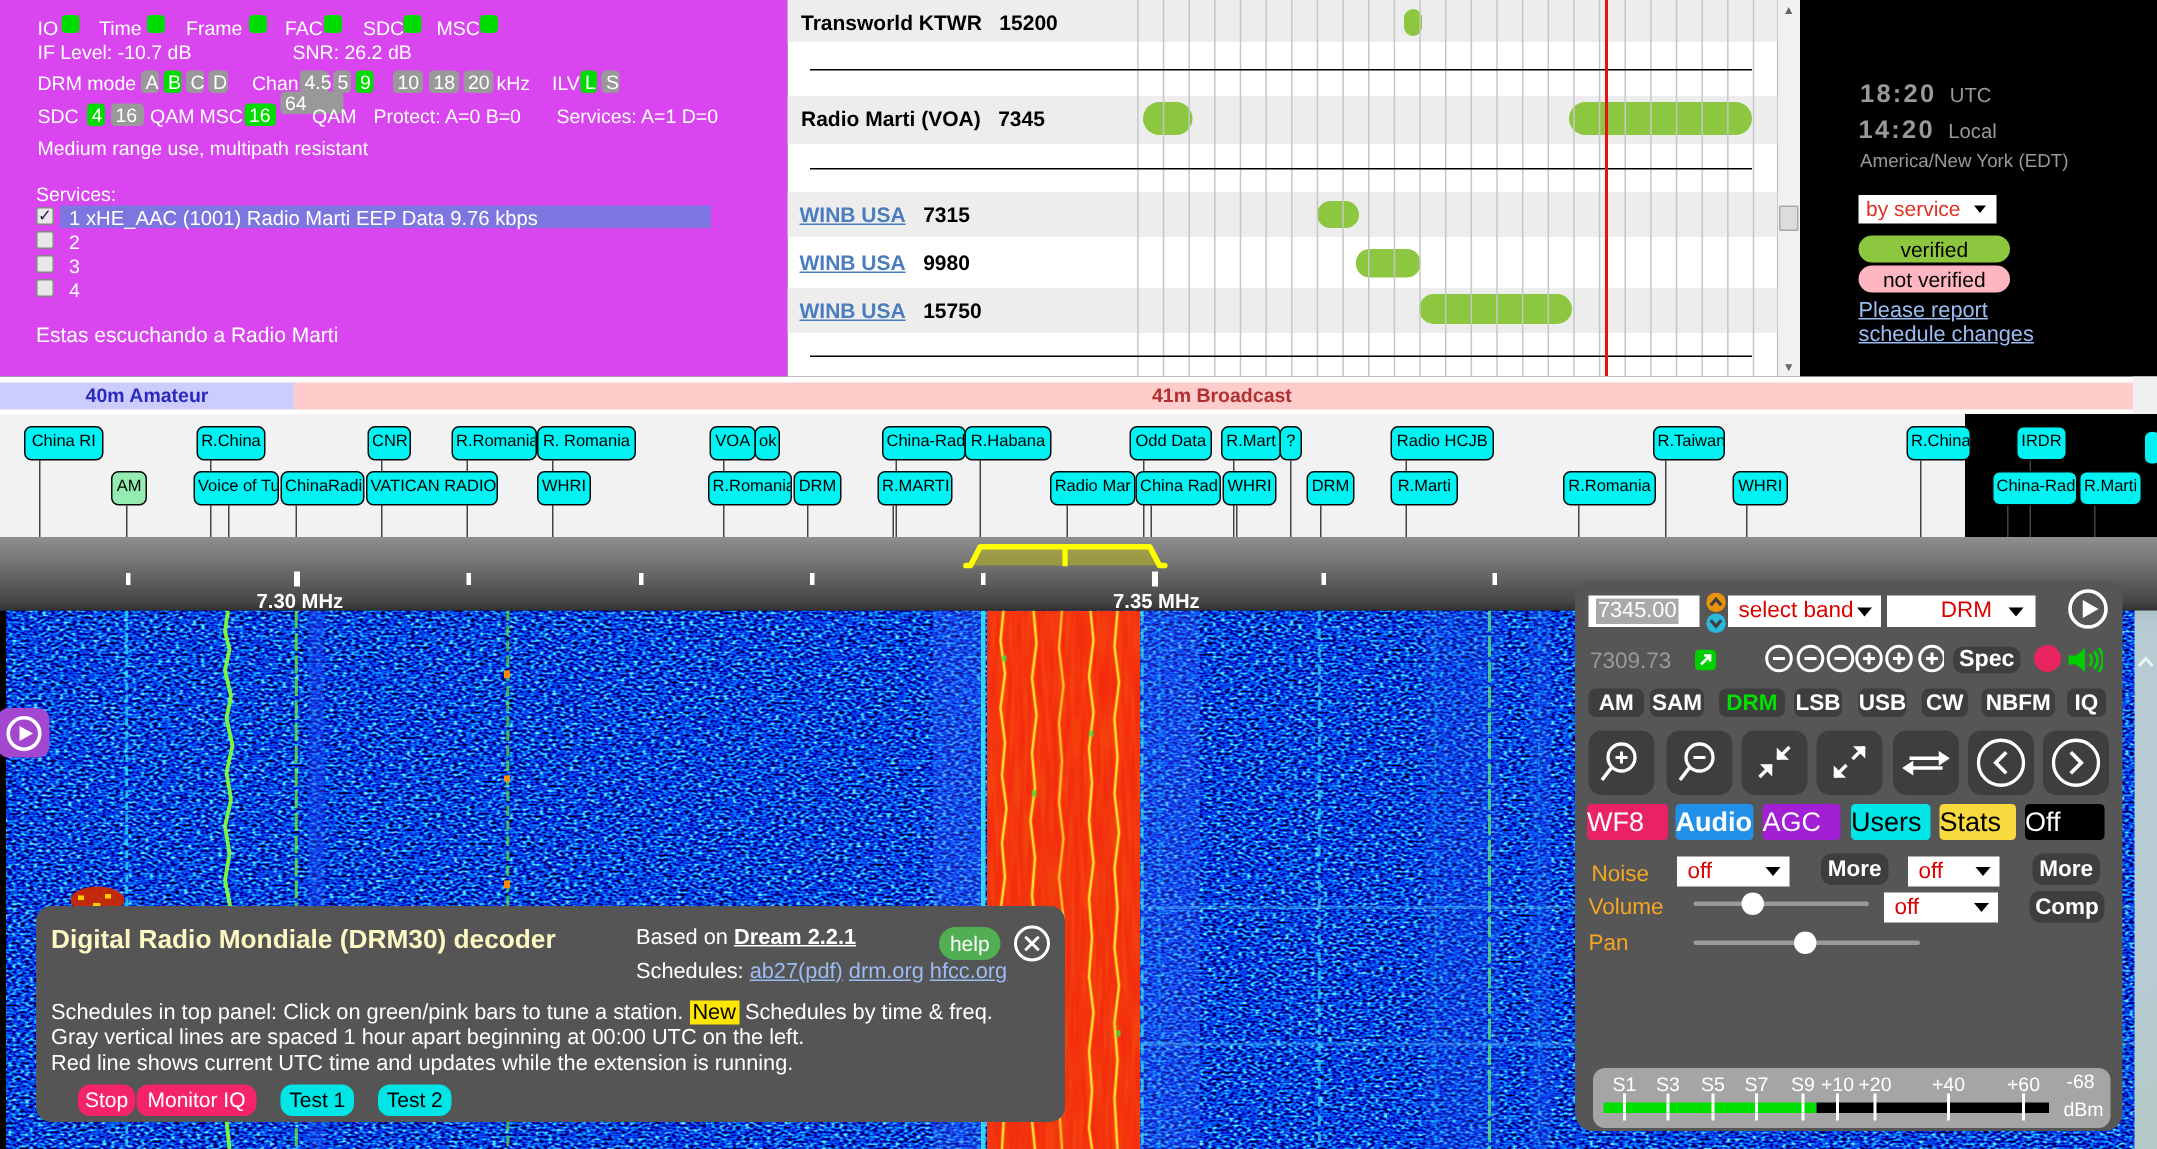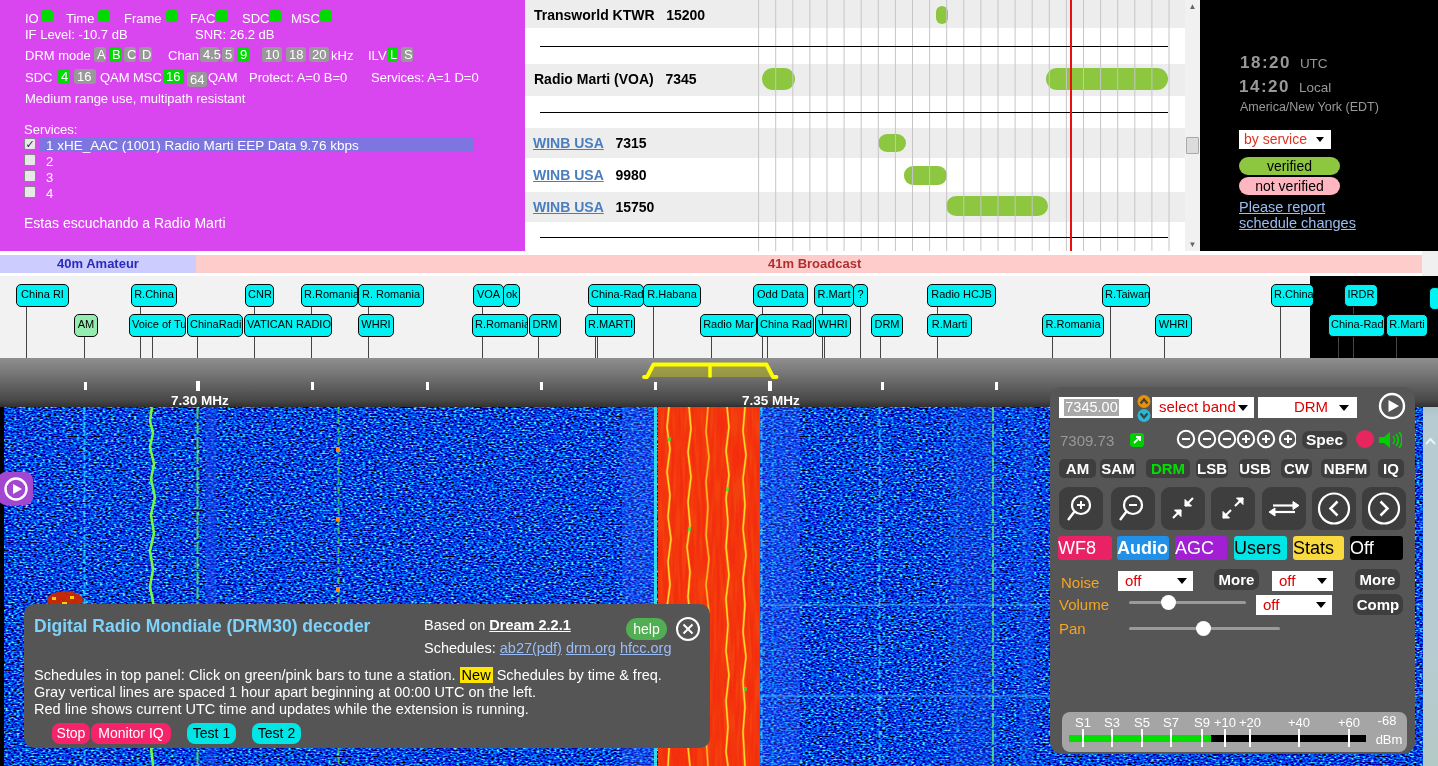--- a/index.html
+++ b/index.html
@@ -45,21 +45,21 @@
 .tick.major{top:23px;width:4px;height:10px}
 .freqlab{position:absolute;top:35px;color:#fff;font-size:13.5px;font-weight:bold}
 
 #wf{left:0;top:407px;width:1438px;height:359px;background:#0018a0}
 
 #rstrip{left:1423px;top:358px;width:15px;height:408px;background:linear-gradient(to bottom,#9aa4a6 0,#a9bfc4 42px,#b7ccd2 60px,#b7ccd2 300px,#b3c9c4 100%)}
 
 #playbtn{left:-2px;top:472px;width:35px;height:33px;background:#a347d1;border-radius:8px}
 
 #dialog{left:24px;top:604px;width:686px;height:144px;background:#555;border-radius:10px;color:#fff;font-size:13.5px}
-#dlgtitle{position:absolute;left:10px;top:12px;color:#7dd3fc;font-weight:bold;font-size:17.5px}
+#dlgtitle{position:absolute;left:10px;top:12px;color:#fef9c3;font-weight:bold;font-size:17.5px}
 .helpbtn{position:absolute;left:602px;top:14px;width:41px;height:22px;background:#52ae52;border-radius:11px;color:#fff;text-align:center;line-height:22px;font-size:14px}
 .pinkbtn{position:absolute;height:21px;background:#f5246a;border-radius:8px;color:#fff;font-size:14px;text-align:center}
 .cyanbtn{position:absolute;height:21px;background:#00e5e5;border-radius:8px;color:#000;font-size:14px;text-align:center}
 
 #panel{left:1050px;top:387px;width:365px;height:367px;background:#565656;border-radius:12px;color:#fff}
 .drop{position:absolute;height:21px;background:#fff;color:#d00;font-size:15px;line-height:20px;padding-left:7px}
 .drop .tri{position:absolute;right:6px;top:8px;width:0;height:0;border-left:5px solid transparent;border-right:5px solid transparent;border-top:6px solid #000}
 .modebtn{position:absolute;top:72px;height:19px;background:#3e3e3e;border-radius:5px;color:#fff;font-weight:bold;font-size:15px;text-align:center;line-height:19px}
 .sqbtn{position:absolute;top:100px;width:44px;height:43px;background:#3e3e3e;border-radius:9px}
 .cbtn{position:absolute;height:24px;border-radius:3px;font-size:18px;text-align:left;line-height:24px}
@@ -201,21 +201,21 @@
     <div class="abs" style="left:331px;top:48px">kHz</div>
     <div class="abs" style="left:368px;top:48px">ILV</div>
     <span class="badge on abs" style="left:387px;top:47px;width:11px">L</span>
     <span class="badge abs" style="left:401px;top:47px;width:12px">S</span>
     <div class="abs" style="left:25px;top:70px">SDC</div>
     <span class="badge on abs" style="left:58px;top:69px;width:12px">4</span>
     <span class="badge abs" style="left:74px;top:69px;width:22px">16</span>
     <div class="abs" style="left:100px;top:70px">QAM</div>
     <div class="abs" style="left:133px;top:70px">MSC</div>
     <span class="badge on abs" style="left:163px;top:69px;width:21px">16</span>
-    <span class="badge abs" style="left:187px;top:72px;width:20px">64</span>
+    <span class="badge abs" style="left:187px;top:61px;width:42px">64</span>
     <div class="abs" style="left:208px;top:70px">QAM</div>
     <div class="abs" style="left:249px;top:70px">Protect: A=0 B=0</div>
     <div class="abs" style="left:371px;top:70px">Services: A=1 D=0</div>
     <div class="abs" style="left:25px;top:91px">Medium range use, multipath resistant</div>
     <div class="abs" style="left:24px;top:122px">Services:</div>
     <div class="abs" style="left:40px;top:137px;width:434px;height:15px;background:#7d75e0"></div>
     <div class="abs" style="left:24px;top:138px;width:12px;height:12px;background:#e8e8e8;border:1px solid #888;border-radius:2px;color:#225;font-size:11px;line-height:11px;text-align:center">✓</div>
     <div class="abs" style="left:46px;top:138px;font-size:13.5px">1 xHE_AAC (1001) Radio Marti EEP Data 9.76 kbps</div>
     <div class="abs" style="left:24px;top:154px;width:12px;height:12px;background:#e8e8e8;border:1px solid #888;border-radius:2px"></div>
     <div class="abs" style="left:46px;top:154px">2</div>

